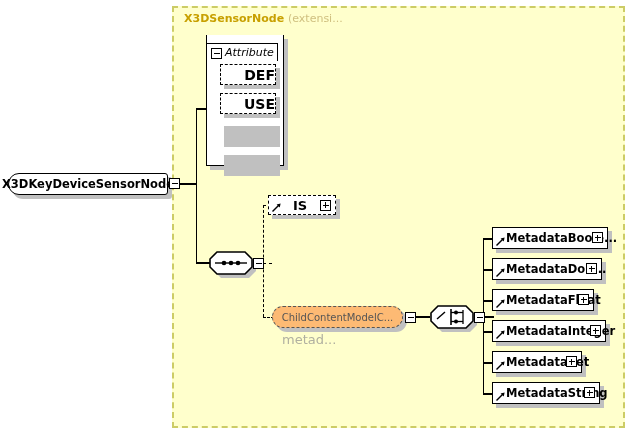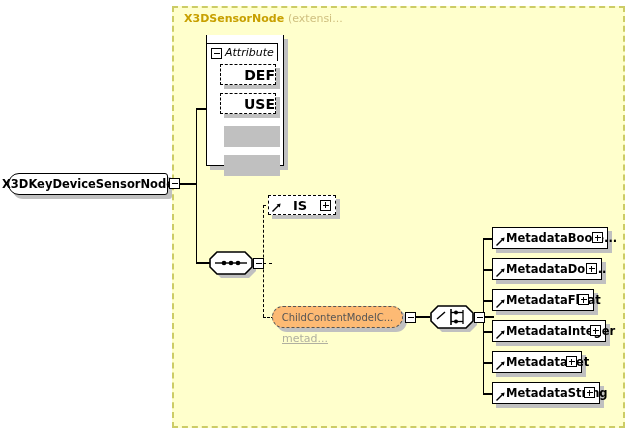--- a/index.html
+++ b/index.html
@@ -105,21 +105,21 @@
     border:1.6px dashed #555555;border-radius:11px;
     display:flex;align-items:center;justify-content:center;
     font-size:10px;font-weight:normal;color:#555555;z-index:4;
   }
   .ccm-shadow{
     position:absolute;left:276px;top:309px;width:131px;height:22px;
     background:#c0c0c0;border-radius:11px;z-index:3;
   }
   .ccm-sub{
     position:absolute;left:282px;top:331px;
-    font-size:11px;color:#b0b0a0;white-space:nowrap;z-index:4;text-decoration:underline;
+    font-size:13px;color:#b0b0a0;white-space:nowrap;z-index:4;
   }
 
   
   .meta-node{
     position:absolute;left:492px;height:22px;box-sizing:border-box;
     background:#ffffff;border:1.5px solid #000000;
     display:flex;align-items:center;z-index:4;
   }
   .meta-shadow{
     position:absolute;left:496px;height:22px;background:#c0c0c0;z-index:3;

